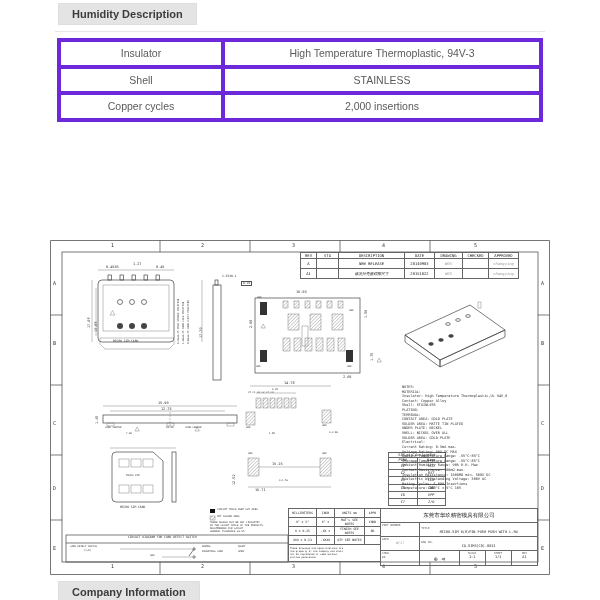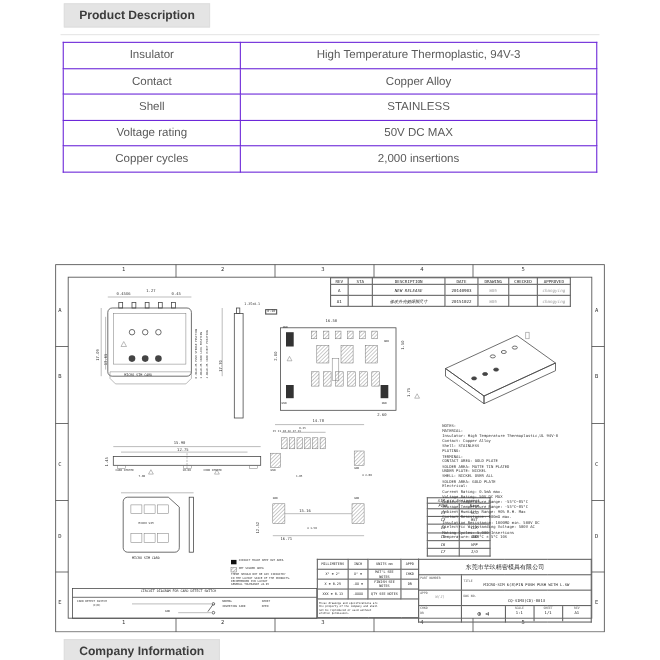--- a/index.html
+++ b/index.html
@@ -1,21 +1,21 @@
 <!DOCTYPE html>
 <html><head>
 <meta charset="utf-8">
 <style>
   html,body{margin:0;padding:0;}
   body{width:600px;height:600px;background:#fff;font-family:"Liberation Sans",sans-serif;position:relative;overflow:hidden;}
   .tab{position:absolute;background:#e4e4e4;color:#3c3c3c;font-weight:bold;font-size:11px;padding:4px 13px;border:1px solid #dedede;white-space:nowrap;}
   .tabline{position:absolute;left:55px;width:490px;height:1px;background:#e6e6e6;}
   
   table.spec{position:absolute;left:57px;top:38px;width:486px;border-collapse:collapse;font-size:10.5px;color:#5a5a5a;}
-  table.spec td{border:1px solid #6d28d9;height:22.5px;text-align:center;padding:0 4px;background:#fff;}
+  table.spec td{border:4px solid #6d28d9;height:22.5px;text-align:center;padding:0 4px;background:#fff;}
   table.spec td.lbl{width:152px;}
   
   .drawing{position:absolute;left:50px;top:240px;width:500px;height:335px;background:#fff;font-family:"DejaVu Sans Mono",monospace;color:#333;}
   .drawing svg{position:absolute;left:0;top:0;}
   .fr{fill:none;stroke:#555;stroke-width:0.8;}
   .ln{fill:none;stroke:#444;stroke-width:0.7;}
   .thin{fill:none;stroke:#777;stroke-width:0.45;}
   .dt{position:absolute;font-size:3.5px;line-height:1.15;white-space:nowrap;color:#333;}
   .g{font-size:5px;color:#333;}
   .f3{font-size:3px;}
@@ -36,40 +36,32 @@
   .tb{left:330px;top:268px;width:158px;font-size:3.5px;}
   .notes{left:352px;top:145px;width:134px;font-size:3.5px;line-height:1.32;color:#333;}
   .tiny-label{font-size:2.8px;color:#555;display:block;text-align:left;}
   .scale-grid{display:flex;}
   .scale-grid>div{flex:1;border-left:0.6px solid #666;}
   .scale-grid>div:first-child{border-left:none;}
 </style>
 </head>
 <body>
 
-<div class="tab" style="left:58px;top:3px;">Product Description</div>
+<div class="tab" style="left:58px;top:3px;">Humidity Description</div>
 <div class="tabline" style="top:31px;"></div>
 
 <table class="spec">
   <tbody>
       <tr>
         <td class="lbl">Insulator</td>
         <td>High Temperature Thermoplastic, 94V-3</td>
       </tr>
   <tr>
-        <td class="lbl">Contact</td>
-        <td>Copper Alloy</td>
-      </tr>
-  <tr>
         <td class="lbl">Shell</td>
         <td>STAINLESS</td>
-      </tr>
-  <tr>
-        <td class="lbl">Voltage rating</td>
-        <td>50V DC MAX</td>
       </tr>
   <tr>
         <td class="lbl">Copper cycles</td>
         <td>2,000 insertions</td>
       </tr>
 </tbody>
   </table>
 
 <div class="drawing">
   <svg width="500" height="335" viewBox="0 0 500 335">

